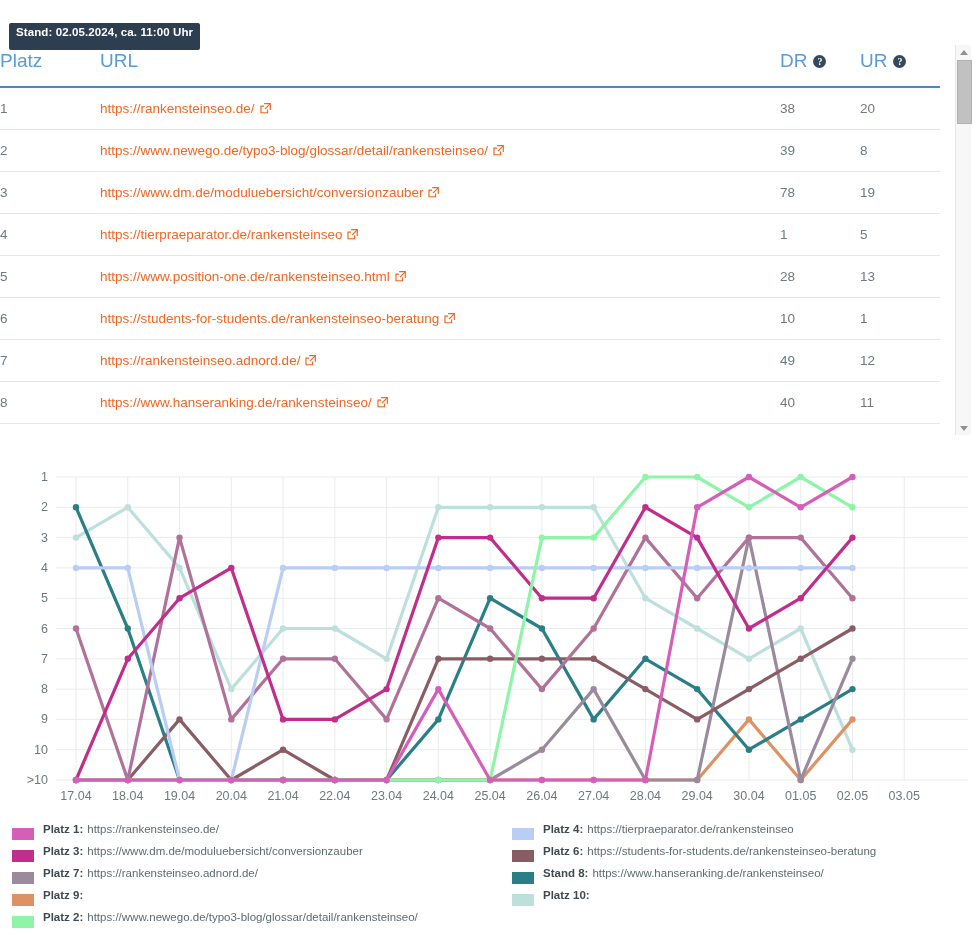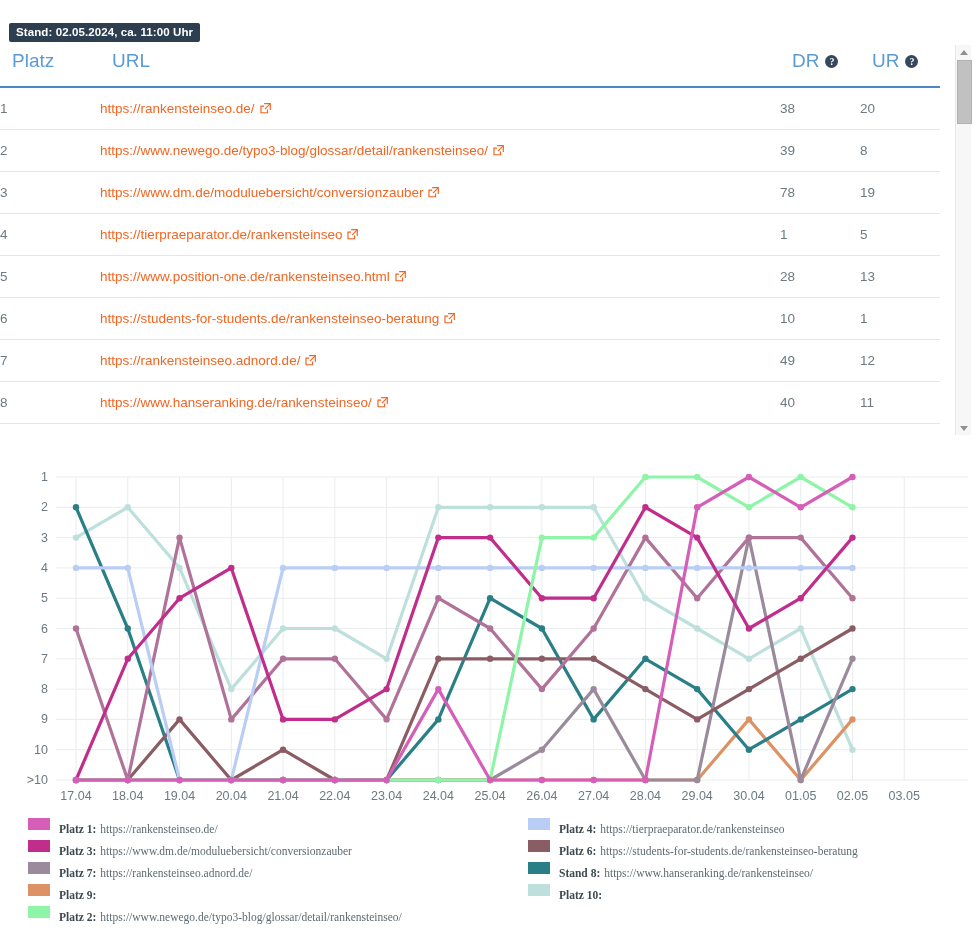--- a/index.html
+++ b/index.html
@@ -15,21 +15,21 @@
   }
 
   
   .stand-badge {
     position: absolute;
     left: 9px; top: 23px;
     background: #2d3e50;
     color: #ffffff;
     font-size: 11.5px;
     font-weight: bold;
-    padding: 3px 7px 4px 7px;
+    padding: 3px 7px 12px 7px;
     border-radius: 2px;
     white-space: nowrap;
     letter-spacing: .1px;
   }
 
   
   .table-wrap {
     position: absolute;
     left: 0; top: 44px;
     width: 978px; height: 392px;
@@ -37,21 +37,21 @@
   table.rank-table {
     border-collapse: collapse;
     width: 940px;
     table-layout: fixed;
   }
   table.rank-table th {
     font-weight: normal;
     font-size: 19px;
     color: #5b9bd5;
     text-align: left;
-    padding: 6px 0 14px 12px;
+    padding: 6px 0 14px 0;
     vertical-align: bottom;
   }
   .th-inner { display: inline-flex; align-items: center; gap: 6px; }
   .help-icon {
     display: inline-block;
     width: 13px; height: 13px;
     border-radius: 50%;
     background: #36485c;
     color: #ffffff;
     font-size: 10px;
@@ -133,27 +133,26 @@
   .legend {
     position: absolute;
     left: 0; top: 818px;
     width: 978px; height: 110px;
     display: grid;
     grid-template-columns: 500px 478px;
     grid-auto-flow: column;
     grid-template-rows: repeat(5, 22px);
   }
   .legend-item {
-    display: flex; align-items: flex-start;
-    padding-left: 28px;
+    display: flex; align-items: flex-end;
+    padding-left: 12px;
     font-size: 11.5px;
     color: #55646b;
     line-height: 22px;
     white-space: nowrap;
-    font-family: Liberation Serif, serif;
   }
   .swatch {
     width: 22px; height: 12px;
     margin-right: 9px;
     flex: none;
     display: inline-block;
   }
   .lg-rank { font-weight: bold; color: #3d4a50; margin-right: 4px; }
   .lg-url { color: #5d6b72; }
 </style>

